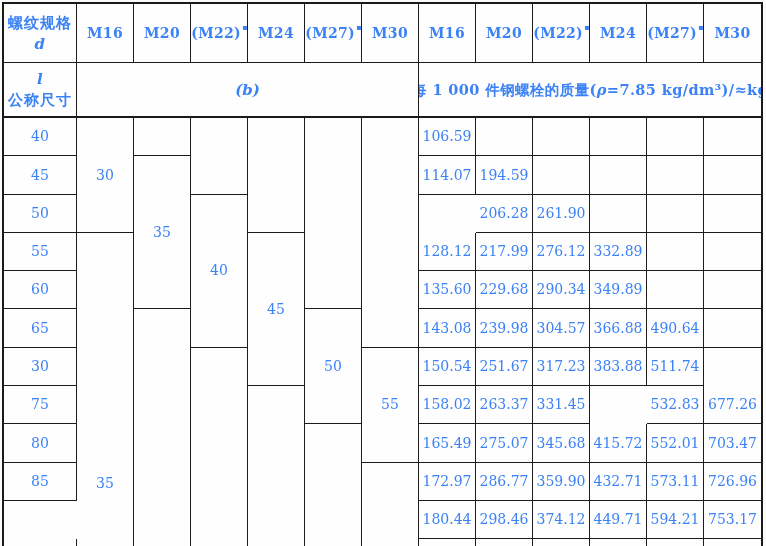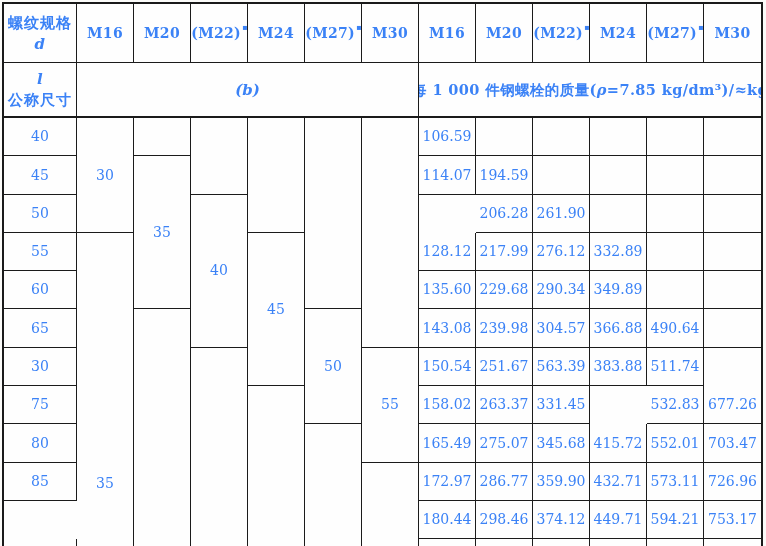--- a/index.html
+++ b/index.html
@@ -146,21 +146,21 @@
 
     <div class="c num" style="grid-area:8/8">143.08</div>
     <div class="c num" style="grid-area:8/9">239.98</div>
     <div class="c num" style="grid-area:8/10">304.57</div>
     <div class="c num" style="grid-area:8/11">366.88</div>
     <div class="c num" style="grid-area:8/12">490.64</div>
     <div class="c num lc" style="grid-area:8/13"></div>
 
     <div class="c num" style="grid-area:9/8">150.54</div>
     <div class="c num" style="grid-area:9/9">251.67</div>
-    <div class="c num" style="grid-area:9/10">563.39</div>
+    <div class="c num" style="grid-area:9/10">317.23</div>
     <div class="c num" style="grid-area:9/11">383.88</div>
     <div class="c num" style="grid-area:9/12">511.74</div>
 
     <div class="c num" style="grid-area:10/8">158.02</div>
     <div class="c num" style="grid-area:10/9">263.37</div>
     <div class="c num" style="grid-area:10/10">331.45</div>
     <div class="c num" style="grid-area:10/12">532.83</div>
     <div class="c num lc" style="grid-area:10/13">677.26</div>
 
     <div class="c num" style="grid-area:11/8">165.49</div>

